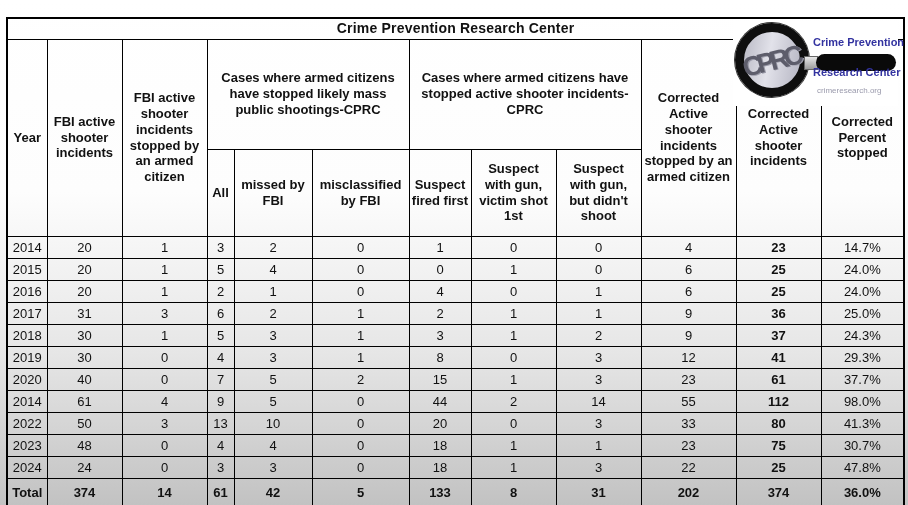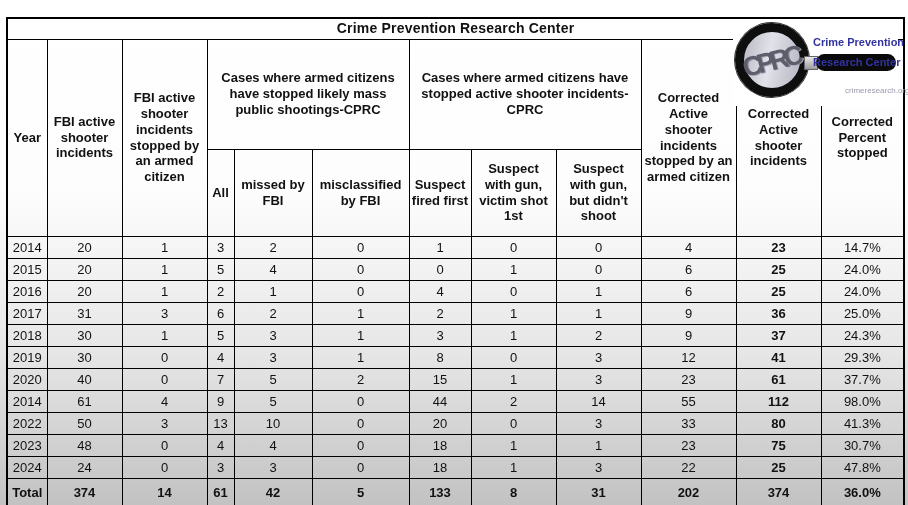--- a/index.html
+++ b/index.html
@@ -95,28 +95,27 @@
   .logo-l1, .logo-l2 {
     position: absolute;
     left: 80px;
     font-size: 11px;
     font-weight: bold;
     color: #3333a0;
     white-space: nowrap;
     text-align: center;
   }
   .logo-l1 { top: 15px; }
-  .logo-l2 { top: 35px; }
+  .logo-l2 { top: 45px; }
   .logo-l3 {
     position: absolute;
     left: 84px; top: 65px;
     font-size: 8px;
     color: #9a9aac;
     white-space: nowrap;
-    margin-left: 28px;
   }
 </style>
 </head>
 <body>
 
 <div class="stage">
 
   <table class="main">
     <colgroup>
       <col style="width:40px">

